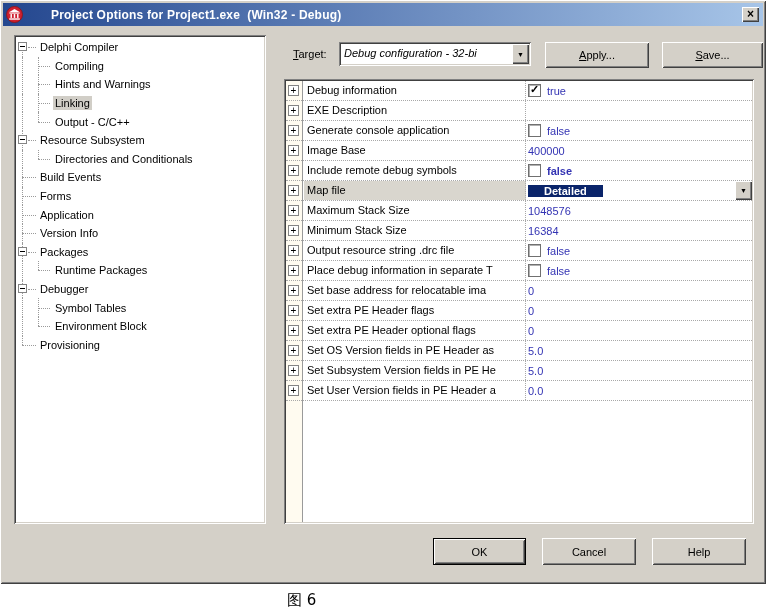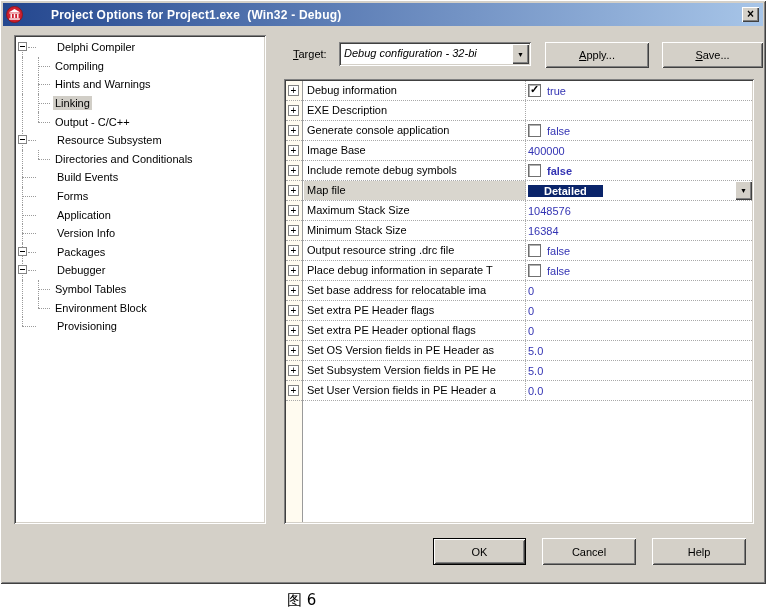--- a/index.html
+++ b/index.html
@@ -43,21 +43,21 @@
   .vchild { left:22px; }
   .hstub { position:absolute; top:50%; height:0; border-top:1px dotted #9a9a9a; }
   .expand-box {
     position:absolute; left:2px; top:50%; margin-top:-5px; width:9px; height:9px;
     background:#fff; border:1px solid #848484; z-index:2;
   }
   .expand-box::after {
     content:""; position:absolute; left:1px; top:3px; width:5px; height:1px; background:#000;
   }
   .tree-label { position:absolute; white-space:nowrap; padding:1px 2px; color:#000; }
-  .tree-label.lvl0 { left:22px;margin-left:17px; }
+  .tree-label.lvl0 { left:22px; }
   .tree-label.lvl1 { left:37px; }
   .tree-label.selected { background:var(--tree-sel-bg); }
 
   
   .target-label { position:absolute; left:293px; top:48px; font-size:11px; color:#000; }
   .combo {
     position:absolute; left:339px; top:42px; width:192px; height:24px;
     background:#fff;
     box-shadow: inset 1px 1px 0 #808080, inset -1px -1px 0 #ffffff,
                 inset 2px 2px 0 #404040, inset -2px -2px 0 var(--dialog-bg);
@@ -201,20 +201,26 @@
             <div class="tree-label lvl0">Version Info</div>
           </div>
           <div class="tree-row">
             <div class="vroot" style="top: 0px; height: 100%;"></div>
             <div class="hstub" style="left: 12px; width: 8px;"></div>
             <div class="expand-box"></div>
             <div class="tree-label lvl0">Packages</div>
           </div>
           <div class="tree-row">
             <div class="vroot" style="top: 0px; height: 100%;"></div>
+            <div class="vchild" style="top: 0px; height: 50%;"></div>
+            <div class="hstub" style="left: 22px; width: 12px;"></div>
+            <div class="tree-label lvl1">Runtime Packages</div>
+          </div>
+          <div class="tree-row">
+            <div class="vroot" style="top: 0px; height: 100%;"></div>
             <div class="hstub" style="left: 12px; width: 8px;"></div>
             <div class="expand-box"></div>
             <div class="tree-label lvl0">Debugger</div>
           </div>
           <div class="tree-row">
             <div class="vroot" style="top: 0px; height: 100%;"></div>
             <div class="vchild" style="top: 0px; height: 100%;"></div>
             <div class="hstub" style="left: 22px; width: 12px;"></div>
             <div class="tree-label lvl1">Symbol Tables</div>
           </div>

